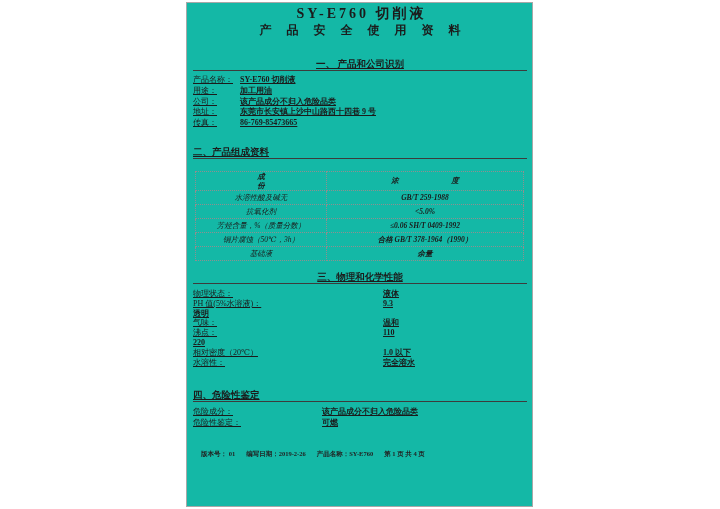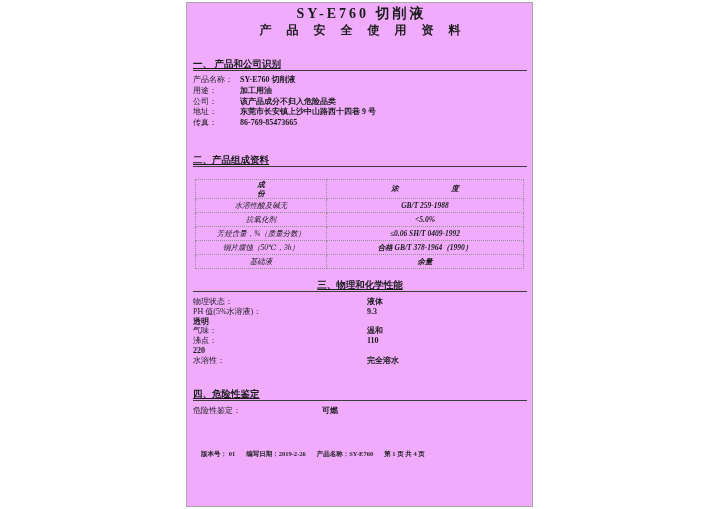--- a/index.html
+++ b/index.html
@@ -3,39 +3,39 @@
 <meta charset="utf-8">
 <style>
   html,body{margin:0;padding:0;}
   body{
     width:720px;height:509px;background:#ffffff;position:relative;
     font-family:"Liberation Serif","DejaVu Serif",serif;color:#1b1b1b;
     -webkit-font-smoothing:antialiased;
   }
   .page{
     position:absolute;left:186px;top:2px;width:345px;height:503px;
-    border:1px solid #a8a8a8;background:#f0abfc;
+    border:1px solid #a8a8a8;background:#14b8a6;
   }
   .content{position:relative;box-sizing:border-box;height:100%;padding:4px 5px 0 6px;}
 
   .title{text-align:center;font-size:14px;font-weight:bold;line-height:13px;letter-spacing:3px;padding-left:3px;}
   .subtitle{text-align:center;font-size:12px;font-weight:bold;line-height:14px;margin-top:3px;letter-spacing:15px;padding-left:15px;}
 
   .sec{display:block;}
   .sec-heading{font-size:9.5px;font-weight:bold;line-height:11px;border-bottom:1px solid #3c3c3c;}
   .sec-heading span{text-decoration:underline;}
-  .s1 .sec-heading{margin-top:22px;}
-  .s2 .sec-heading{margin-top:26px;}
+  .s1 .sec-heading{margin-top:22px;text-align:center;}
+  .s2 .sec-heading{margin-top:18px;}
   .s3 .sec-heading{margin-top:11px;text-align:center;}
   .s4 .sec-heading{margin-top:23px;}
 
-  .rows{margin-top:4px;}
+  .rows{margin-top:4px;text-decoration:underline;}
   .s3 .rows,.s4 .rows{margin-top:5px;}
   .kv{display:flex;font-size:8px;line-height:10.8px;}
-  .s3 .kv{line-height:9.8px;}
+  .s3 .kv{line-height:9.8px;gap:16px;}
   .s4 .kv{line-height:10.5px;}
   .kv .k{flex-shrink:0;}
   .kv .v{font-weight:bold;}
   .s1 .kv .k{width:47px;}
   .s3 .kv .k{width:174px;}
   .s4 .kv .k{width:129px;}
 
   table.comp{border-collapse:collapse;table-layout:fixed;width:328px;margin:12px 0 0 2px;font-style:italic;}
   table.comp td,table.comp th{
     border:1px dotted #8f8f8f;text-align:center;vertical-align:middle;
@@ -139,29 +139,37 @@
             <span class="v">温和</span>
           </div>
         <div class="kv">
             <span class="k">沸点：</span>
             <span class="v">110</span>
           </div>
         <div class="kv">
             <span class="v">220</span>
           </div>
         <div class="kv">
+            <span class="k">相对密度（20℃）</span>
+            <span class="v">1.0 以下</span>
+          </div>
+        <div class="kv">
             <span class="k">水溶性：</span>
             <span class="v">完全溶水</span>
           </div>
       </div>
     </div>
 
     <div class="sec s4">
       <div class="sec-heading"><span>四、危险性鉴定</span></div>
       <div class="rows">
+        <div class="kv">
+            <span class="k">危险成分：</span>
+            <span class="v">该产品成分不归入危险品类</span>
+          </div>
         <div class="kv">
             <span class="k">危险性鉴定：</span>
             <span class="v">可燃</span>
           </div>
       </div>
     </div>
 
     <div class="footer">
       <span>版本号： 01</span>
       <span>编写日期：2019-2-26</span>

